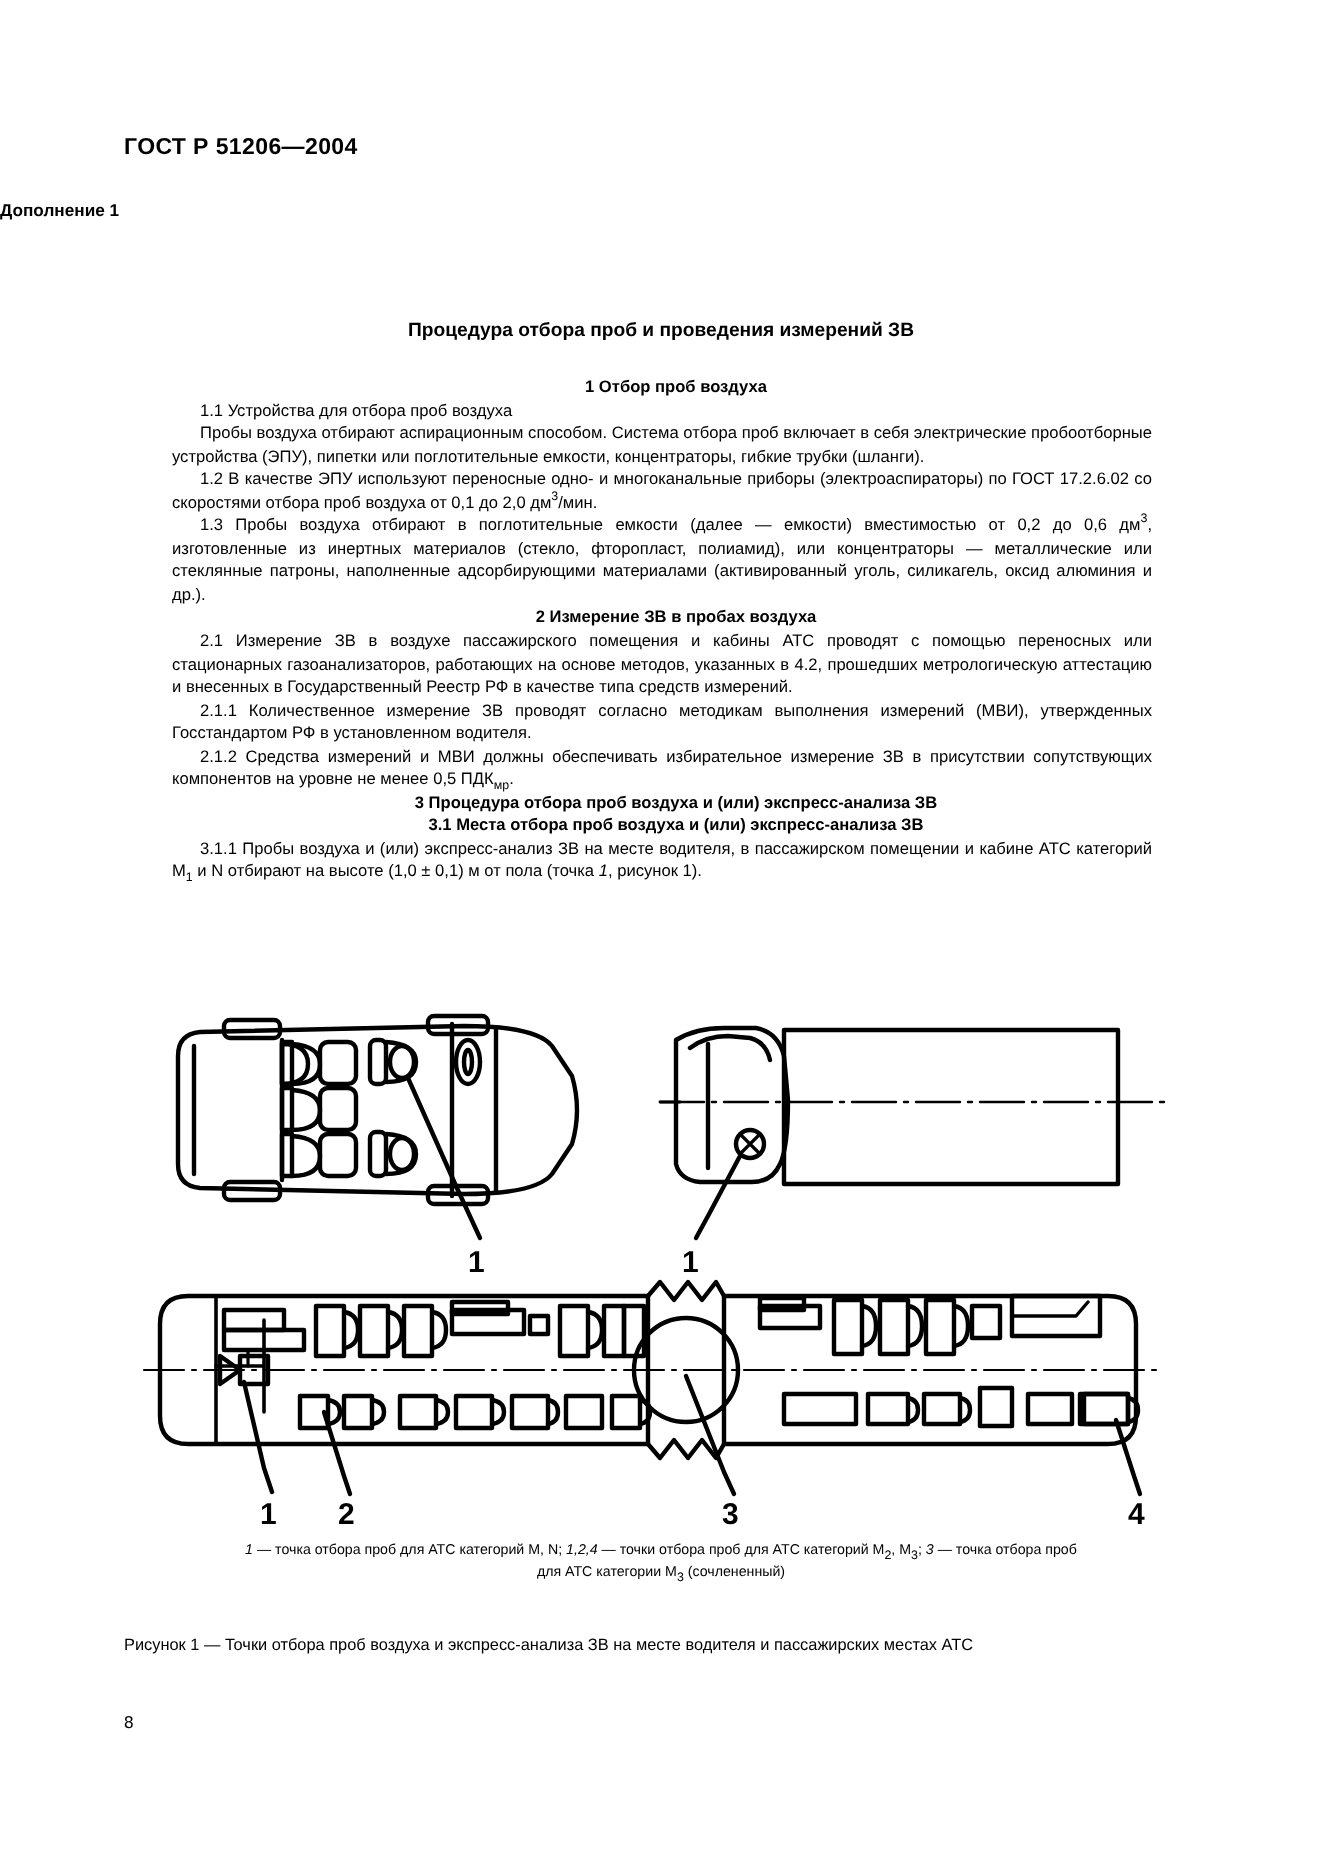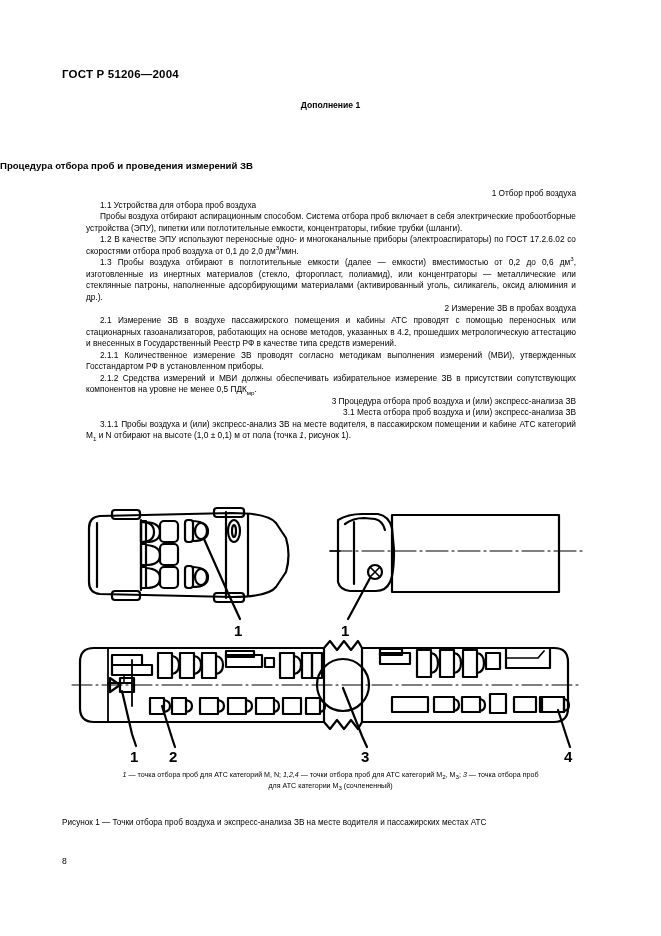--- a/index.html
+++ b/index.html
@@ -28,49 +28,49 @@
     top: 68px;
     font-size: 11.5px;
     font-weight: bold;
     letter-spacing: 0.2px;
   }
   .annex-block {
     position: absolute;
     left: 0;
     right: 0;
     top: 99px;
-    text-align: center;
     font-size: 8.6px;
     font-weight: bold;
     line-height: 12.5px;
   }
   .doc-title {
     position: absolute;
     left: 0;
     right: 0;
     top: 160px;
+    text-align: center;
     font-size: 9.6px;
     font-weight: bold;
   }
   .body-text {
     position: absolute;
     left: 86px;
     top: 188px;
     width: 490px;
     font-size: 8.3px;
     line-height: 11.55px;
     text-align: justify;
   }
   .body-text p {
     margin: 0;
   }
   .p-head {
-    font-weight: normal;
+    font-weight: bold;
     text-indent: 14px;
-    text-align: right;
+    text-align: center;
   }
   .p-sub {
     text-indent: 14px;
     text-align: left;
   }
   .p-ind-j {
     text-indent: 14px;
     text-align: justify;
   }
   sup, .sup {
@@ -141,21 +141,21 @@
 
     <p class="p-ind-j"><span>1.2  В качестве ЭПУ используют переносные одно- и многоканальные приборы (электроаспираторы) по ГОСТ 17.2.6.02 со скоростями отбора проб воздуха от 0,1 до 2,0 дм</span><sup>3</sup><span>/мин.</span></p>
 
     <p class="p-ind-j"><span>1.3  Пробы воздуха отбирают в поглотительные емкости (далее — емкости) вместимостью от 0,2 до 0,6 дм</span><sup>3</sup><span>, изготовленные из инертных материалов (стекло, фторопласт, полиамид), или концентраторы — металлические или стеклянные патроны, наполненные адсорбирующими материалами (активированный уголь, силикагель, оксид алюминия и др.).</span></p>
 
 
     <p class="p-head">2  Измерение ЗВ в пробах воздуха</p>
 
     <p class="p-ind-j">2.1  Измерение ЗВ в воздухе пассажирского помещения и кабины АТС проводят с помощью переносных или стационарных газоанализаторов, работающих на основе методов, указанных в 4.2, прошедших метрологическую аттестацию и внесенных в Государственный Реестр РФ в качестве типа средств измерений.</p>
 
-    <p class="p-ind-j">2.1.1  Количественное измерение ЗВ проводят согласно методикам выполнения измерений (МВИ), утвержденных Госстандартом РФ в установленном приборы.</p>
+    <p class="p-ind-j">2.1.1  Количественное измерение ЗВ проводят согласно методикам выполнения измерений (МВИ), утвержденных Госстандартом РФ в установленном водителя.</p>
 
     <p class="p-ind-j"><span>2.1.2  Средства измерений и МВИ должны обеспечивать избирательное измерение ЗВ в присутствии сопутствующих компонентов на уровне не менее 0,5 ПДК</span><sub>мр</sub><span>.</span></p>
 
     <p class="p-head">3  Процедура отбора проб воздуха и (или) экспресс-анализа ЗВ</p>
 
     <p class="p-head">3.1  Места отбора проб воздуха и (или) экспресс-анализа ЗВ</p>
 
     <p class="p-ind-j"><span>3.1.1  Пробы воздуха и (или) экспресс-анализ ЗВ на месте водителя, в пассажирском помещении и кабине АТС категорий М</span><sub>1</sub><span> и N отбирают на высоте (1,0 ± 0,1)  м от пола (точка </span><span class="it">1</span><span>, рисунок 1).</span></p>
   </div>
 

